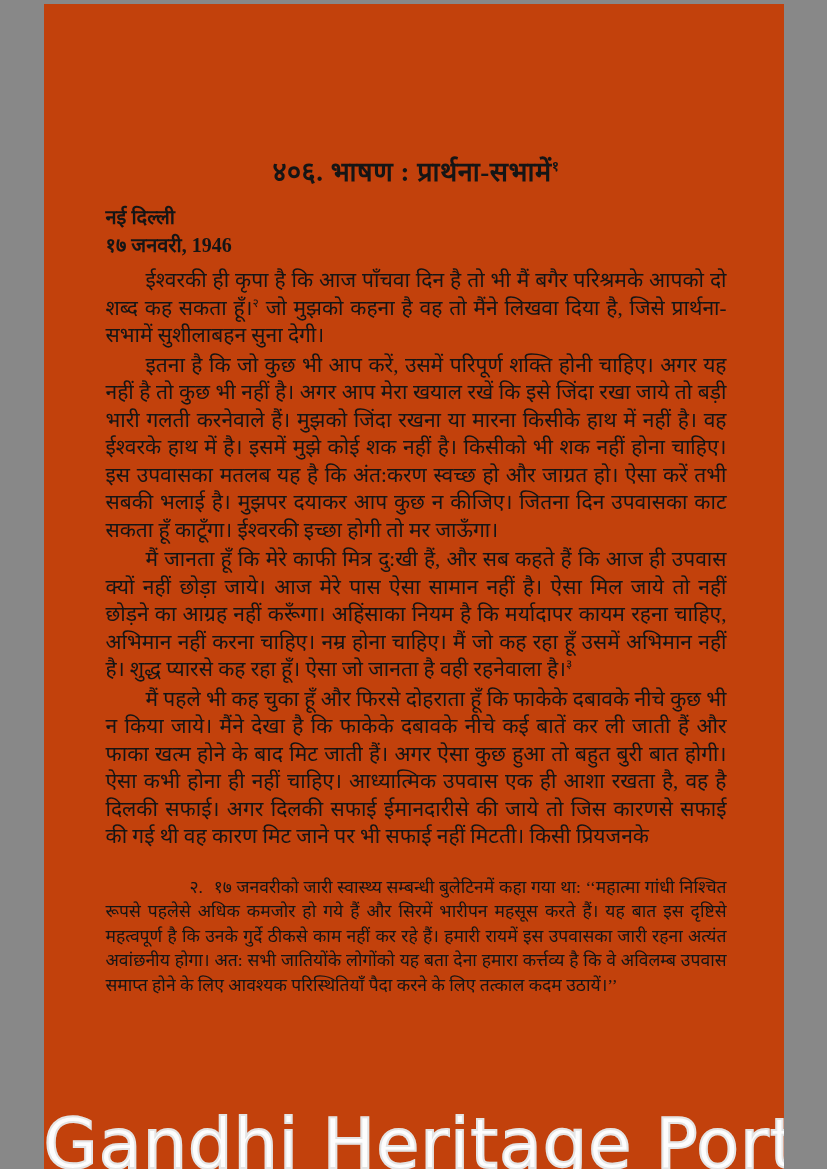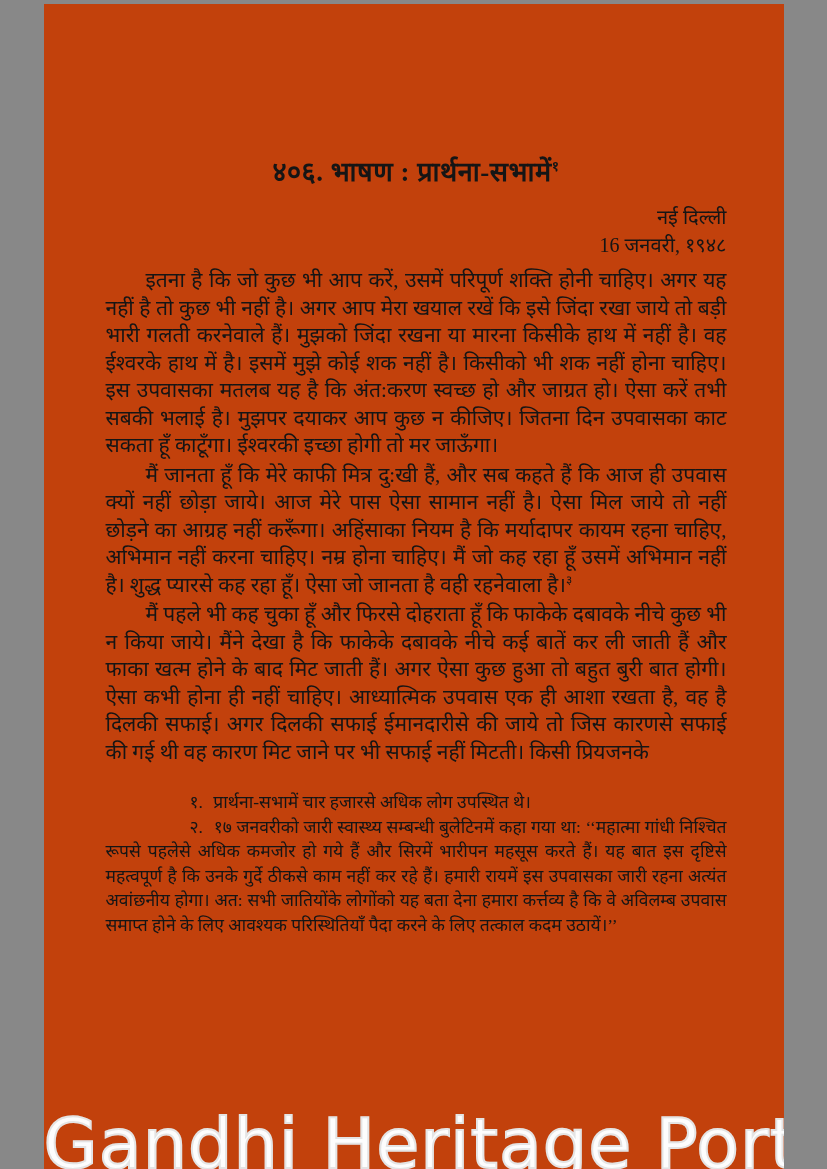--- a/index.html
+++ b/index.html
@@ -19,23 +19,24 @@
     margin-top: 148px;
     text-align: center;
     font-size: 27px;
     font-weight: 700;
     letter-spacing: 0.5px;
     white-space: nowrap;
   }
   .title sup { font-size: 14px; vertical-align: super; }
   .dateline {
     margin-top: 14px;
-    text-align: right;
+    text-align: left;
     font-size: 20px;
     line-height: 28px;
+    font-weight: bold;
   }
   .body-text {
     margin-top: 8px;
     font-size: 21px;
     line-height: 27.5px;
     text-align: justify;
   }
   .body-text p { margin: 0 0 2px 0; }
   .salutation { text-indent: 20px; }
   .para { text-indent: 40px; }
@@ -71,34 +72,31 @@
 </style>
 </head>
 <body>
 
 <div class="page">
 
   <div class="title"><span>४०६. भाषण : प्रार्थना-सभामें</span><sup class="ref-sup">१</sup></div>
 
   <div class="dateline">
     <div>नई दिल्ली</div>
-    <div>16 जनवरी, १९४८</div>
+    <div>१७ जनवरी, 1946</div>
   </div>
 
   <div class="body-text">
+    <p class="para"><span>ईश्वरकी ही कृपा है कि आज पाँचवा दिन है तो भी मैं बगैर परिश्रमके आपको दो शब्द कह सकता हूँ।</span><sup class="ref-sup">२</sup><span> जो मुझको कहना है वह तो मैंने लिखवा दिया है, जिसे प्रार्थना-सभामें सुशीलाबहन सुना देगी।</span></p>
     <p class="para">इतना है कि जो कुछ भी आप करें, उसमें परिपूर्ण शक्ति होनी चाहिए। अगर यह नहीं है तो कुछ भी नहीं है। अगर आप मेरा खयाल रखें कि इसे जिंदा रखा जाये तो बड़ी भारी गलती करनेवाले हैं। मुझको जिंदा रखना या मारना किसीके हाथ में नहीं है। वह ईश्वरके हाथ में है। इसमें मुझे कोई शक नहीं है। किसीको भी शक नहीं होना चाहिए। इस उपवासका मतलब यह है कि अंत:करण स्वच्छ हो और जाग्रत हो। ऐसा करें तभी सबकी भलाई है। मुझपर दयाकर आप कुछ न कीजिए। जितना दिन उपवासका काट सकता हूँ काटूँगा। ईश्वरकी इच्छा होगी तो मर जाऊँगा।</p>
     <p class="para"><span>मैं जानता हूँ कि मेरे काफी मित्र दु:खी हैं, और सब कहते हैं कि आज ही उपवास क्यों नहीं छोड़ा जाये। आज मेरे पास ऐसा सामान नहीं है। ऐसा मिल जाये तो नहीं छोड़ने का आग्रह नहीं करूँगा। अहिंसाका नियम है कि मर्यादापर कायम रहना चाहिए, अभिमान नहीं करना चाहिए। नम्र होना चाहिए। मैं जो कह रहा हूँ उसमें अभिमान नहीं है। शुद्ध प्यारसे कह रहा हूँ। ऐसा जो जानता है वही रहनेवाला है।</span><sup class="ref-sup">३</sup></p>
     <p class="para">मैं पहले भी कह चुका हूँ और फिरसे दोहराता हूँ कि फाकेके दबावके नीचे कुछ भी न किया जाये। मैंने देखा है कि फाकेके दबावके नीचे कई बातें कर ली जाती हैं और फाका खत्म होने के बाद मिट जाती हैं। अगर ऐसा कुछ हुआ तो बहुत बुरी बात होगी। ऐसा कभी होना ही नहीं चाहिए। आध्यात्मिक उपवास एक ही आशा रखता है, वह है दिलकी सफाई। अगर दिलकी सफाई ईमानदारीसे की जाये तो जिस कारणसे सफाई की गई थी वह कारण मिट जाने पर भी सफाई नहीं मिटती। किसी प्रियजनके</p>
   </div>
 
   <div class="footnotes">
-    <p>
-      <span class="fn-marker">१.</span>
-      <span>प्रार्थना-सभामें चार हजारसे अधिक लोग उपस्थित थे।</span>
-    </p>
     <p>
       <span class="fn-marker">२.</span>
       <span>१७ जनवरीको जारी स्वास्थ्य सम्बन्धी बुलेटिनमें कहा गया था: ‘‘महात्मा गांधी निश्चित रूपसे पहलेसे अधिक कमजोर हो गये हैं और सिरमें भारीपन महसूस करते हैं। यह बात इस दृष्टिसे महत्वपूर्ण है कि उनके गुर्दे ठीकसे काम नहीं कर रहे हैं। हमारी रायमें इस उपवासका जारी रहना अत्यंत अवांछनीय होगा। अत: सभी जातियोंके लोगोंको यह बता देना हमारा कर्त्तव्य है कि वे अविलम्ब उपवास समाप्त होने के लिए आवश्यक परिस्थितियाँ पैदा करने के लिए तत्काल कदम उठायें।’’</span>
     </p>
   </div>
 
   <div class="watermark">Gandhi Heritage Portal</div>
 
 </div>
 

